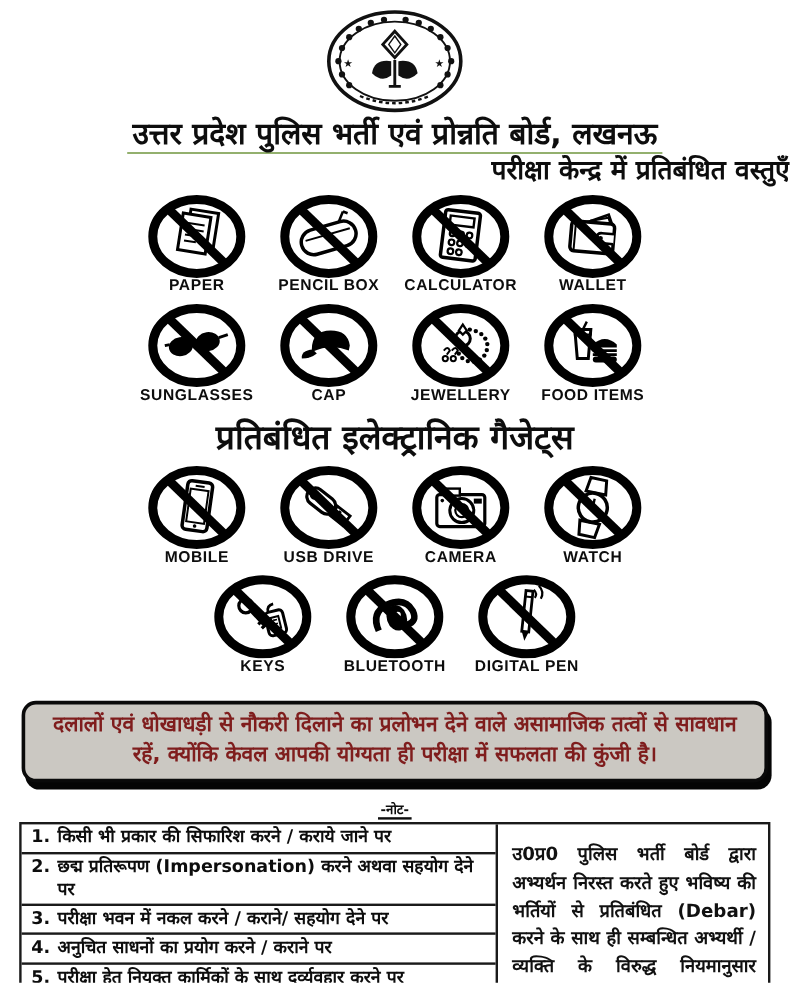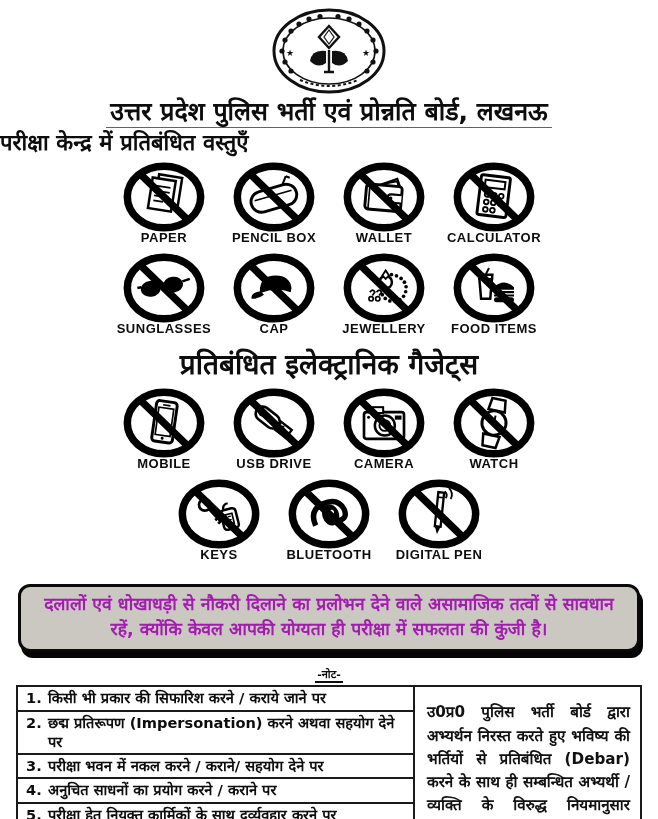--- a/index.html
+++ b/index.html
@@ -10,21 +10,21 @@
   }
   .page{width:658px;height:819px;position:relative;}
 
   
   .logo-wrap{display:flex;justify-content:center;padding-top:6px;}
   .title{
     text-align:center;margin:2px 0 0 0;font-size:25px;font-weight:bold;line-height:1.15;
   }
   .title span{border-bottom:1px solid #4d7c0f;padding:0 4px 1px 4px;}
   .subtitle{
-    text-align:left;margin:3px 0 0 0;font-size:22px;font-weight:bold;line-height:1.2;
+    text-align:right;margin:3px 0 0 0;font-size:22px;font-weight:bold;line-height:1.2;
   }
 
   
   .icon-grid{width:450px;margin:4px auto 0 auto;display:flex;flex-wrap:wrap;justify-content:center;}
   .icon-cell{width:110px;display:flex;flex-direction:column;align-items:center;margin:2px 0 6px 0;}
   .icon-cell svg{display:block;}
   .icon-label{
     font-family:"Liberation Sans","DejaVu Sans",sans-serif;
     font-weight:bold;font-size:13px;letter-spacing:0.5px;margin-top:-2px;white-space:nowrap;
   }
@@ -35,21 +35,21 @@
   
   .banner{
     margin:16px 18px 0 18px;
     background:#cbc8c2;
     border:3.5px solid #0a0a0a;
     border-radius:12px;
     box-shadow:3px 6px 0 #050505;
     padding:5px 22px 7px 22px;
   }
   .banner p{
-    margin:0;text-align:center;font-size:17.5px;font-weight:bold;line-height:1.45;color:#a21caf;
+    margin:0;text-align:center;font-size:17.5px;font-weight:bold;line-height:1.45;color:#7f1d1d;
   }
 
   
   .note-heading{
     text-align:center;font-weight:bold;font-size:11px;margin:14px 0 4px 0;
   }
   .note-heading span{border-bottom:2px solid #0d0d0d;padding:0 2px;}
   .note-table{
     margin:4px 16px 0 16px;border:2.5px solid #1a1a1a;display:flex;background:#fff;
   }
@@ -136,54 +136,54 @@
       <path d="M64 31 l7 -9 M71 22 l4 3" stroke="#000" stroke-width="2.5" fill="none"></path>
     </g>
     <ellipse cx="50" cy="42" rx="44" ry="37" fill="none" stroke="#000" stroke-width="9"></ellipse>
     <line x1="20" y1="13" x2="80" y2="71" stroke="#000" stroke-width="9"></line>
   </svg>
         <div class="icon-label">PENCIL BOX</div>
       </div>
       <div class="icon-cell">
         <svg width="94" height="70" viewBox="0 0 100 84">
 
-    <g transform="rotate(5 50 42)">
-      <path d="M46 27 l18 -8 4 9 z" fill="#fff" stroke="#000" stroke-width="2.6"></path>
-      <path d="M42 28 l22 -6 3 7 z" fill="#fff" stroke="#000" stroke-width="2.2"></path>
-      <rect x="28" y="28" width="43" height="30" rx="4" fill="#fff" stroke="#000" stroke-width="3.5"></rect>
-      <path d="M71 38 h-12 q-5 0 -5 5 t5 5 h12" fill="#fff" stroke="#000" stroke-width="2.6"></path>
-      <circle cx="58" cy="43" r="2.2" fill="#000"></circle>
-      <path d="M32 28 v30" stroke="#000" stroke-width="2"></path>
-    </g>
-    <ellipse cx="50" cy="42" rx="44" ry="37" fill="none" stroke="#000" stroke-width="9"></ellipse>
-    <line x1="20" y1="13" x2="80" y2="71" stroke="#000" stroke-width="9"></line>
-  </svg>
-        <div class="icon-label">WALLET</div>
-      </div>
-      <div class="icon-cell">
-        <svg width="94" height="70" viewBox="0 0 100 84">
-
     <g transform="rotate(7 50 42)">
       <rect x="32" y="17" width="35" height="48" rx="2.5" fill="#fff" stroke="#000" stroke-width="3.5"></rect>
       <rect x="37.5" y="22.5" width="24" height="9" fill="#fff" stroke="#000" stroke-width="2.4"></rect>
       <g fill="none" stroke="#000" stroke-width="2.2">
         <circle cx="41.5" cy="40" r="2.8"></circle>
               <circle cx="50" cy="40" r="2.8"></circle>
               <circle cx="58.5" cy="40" r="2.8"></circle>
         <circle cx="41.5" cy="49" r="2.8"></circle>
               <circle cx="50" cy="49" r="2.8"></circle>
               <circle cx="58.5" cy="49" r="2.8"></circle>
         <circle cx="41.5" cy="58" r="2.8"></circle>
               <circle cx="50" cy="58" r="2.8"></circle>
       </g>
     </g>
     <ellipse cx="50" cy="42" rx="44" ry="37" fill="none" stroke="#000" stroke-width="9"></ellipse>
     <line x1="20" y1="13" x2="80" y2="71" stroke="#000" stroke-width="9"></line>
   </svg>
         <div class="icon-label">CALCULATOR</div>
+      </div>
+      <div class="icon-cell">
+        <svg width="94" height="70" viewBox="0 0 100 84">
+
+    <g transform="rotate(5 50 42)">
+      <path d="M46 27 l18 -8 4 9 z" fill="#fff" stroke="#000" stroke-width="2.6"></path>
+      <path d="M42 28 l22 -6 3 7 z" fill="#fff" stroke="#000" stroke-width="2.2"></path>
+      <rect x="28" y="28" width="43" height="30" rx="4" fill="#fff" stroke="#000" stroke-width="3.5"></rect>
+      <path d="M71 38 h-12 q-5 0 -5 5 t5 5 h12" fill="#fff" stroke="#000" stroke-width="2.6"></path>
+      <circle cx="58" cy="43" r="2.2" fill="#000"></circle>
+      <path d="M32 28 v30" stroke="#000" stroke-width="2"></path>
+    </g>
+    <ellipse cx="50" cy="42" rx="44" ry="37" fill="none" stroke="#000" stroke-width="9"></ellipse>
+    <line x1="20" y1="13" x2="80" y2="71" stroke="#000" stroke-width="9"></line>
+  </svg>
+        <div class="icon-label">WALLET</div>
       </div>
       <div class="icon-cell">
         <svg width="94" height="70" viewBox="0 0 100 84">
 
     <g>
       <ellipse cx="34" cy="43" rx="12" ry="9.5" fill="#000" transform="rotate(-8 34 43)"></ellipse>
       <ellipse cx="61" cy="38" rx="12" ry="9.5" fill="#000" transform="rotate(-8 61 38)"></ellipse>
       <path d="M44 40 q6 -5 8 -1" fill="none" stroke="#000" stroke-width="3"></path>
       <path d="M72 34 l9 -3" stroke="#000" stroke-width="3"></path>
       <path d="M23 41 l-5 1" stroke="#000" stroke-width="3"></path>

